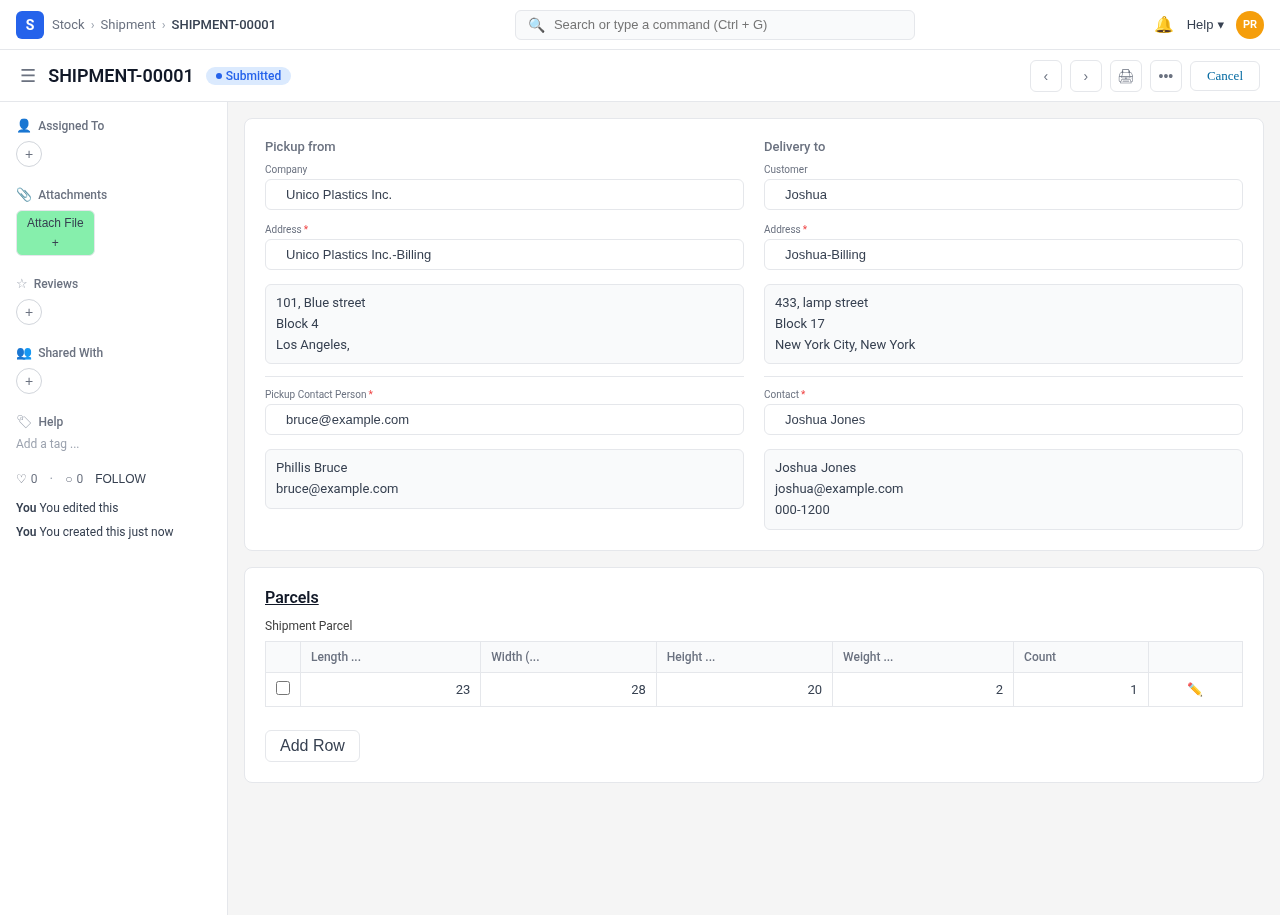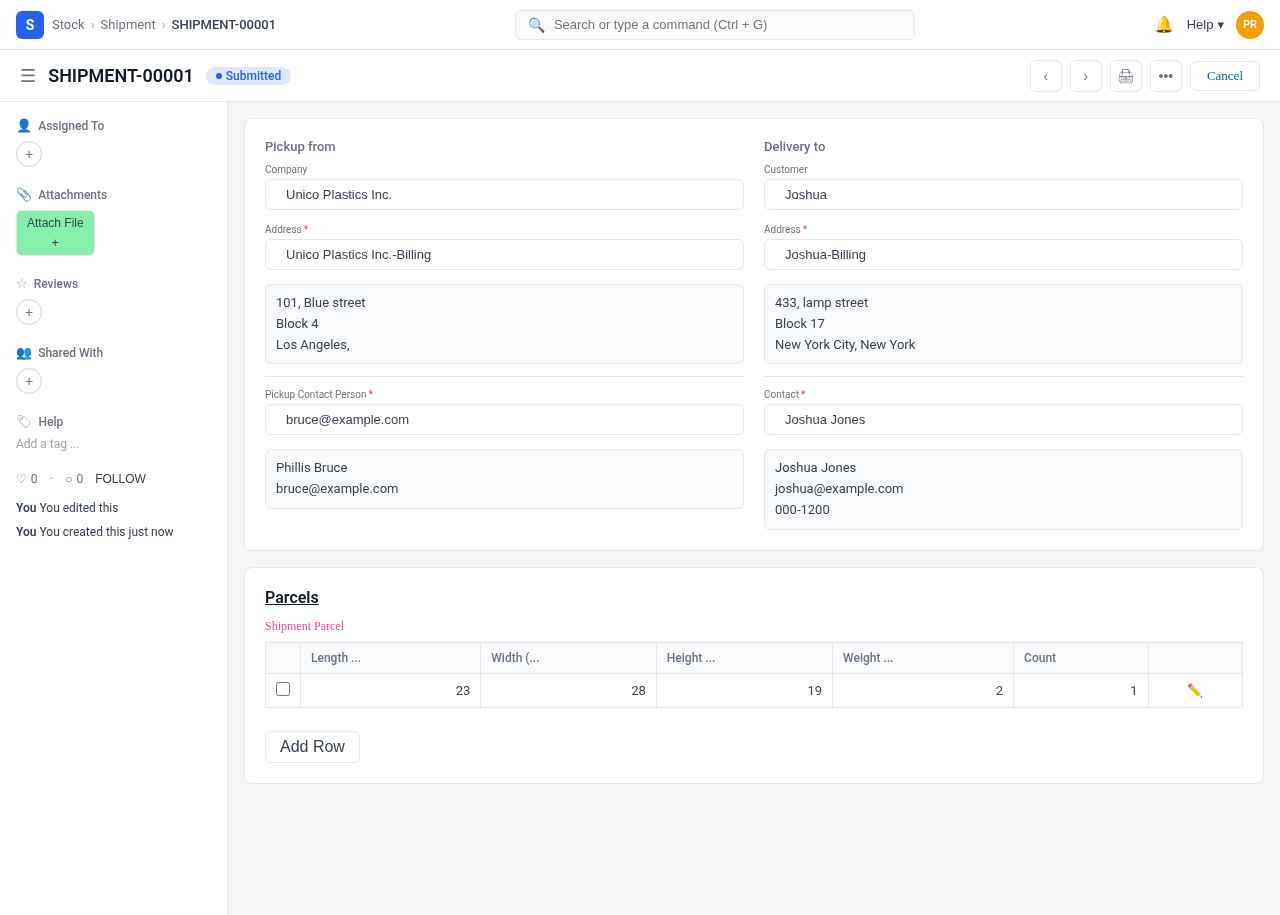--- a/index.html
+++ b/index.html
@@ -119,21 +119,21 @@
       background: #f9fafb; min-height: 70px;
     }
     .contact-block {
       font-size: 13px; color: #374151; line-height: 1.6;
       padding: 8px 10px; border: 1px solid #e5e7eb; border-radius: 6px;
       background: #f9fafb;
     }
 
     
     .parcels-title { font-size: 16px; font-weight: 600; color: #111827; margin-bottom: 12px; text-decoration: underline; }
-    .parcels-subtitle { font-size: 12px; color: #ec4899; margin-bottom: 8px; font-family: Liberation Serif, serif; }
+    .parcels-subtitle { font-size: 12px; color: #404040; margin-bottom: 8px; }
     .parcels-table { width: 100%; border-collapse: collapse; margin-bottom: 23px; }
     .parcels-table th {
       text-align: left; padding: 8px 10px; font-size: 12px; font-weight: 500;
       color: #6b7280; border: 1px solid #e5e7eb; background: #f9fafb;
     }
     .parcels-table td {
       padding: 8px 10px; font-size: 13px; border: 1px solid #e5e7eb;
       color: #374151; text-align: right;
     }
     .parcels-table td:first-child { text-align: center; }
@@ -364,21 +364,21 @@
               <th></th>
             </tr>
           </thead>
           <tbody>
             <tr class="table-row">
               <td class="checkbox-cell">
                 <input type="checkbox" class="table-checkbox" style="">
               </td>
               <td>23</td>
               <td>28</td>
-              <td>19</td>
+              <td>20</td>
               <td>2</td>
               <td>1</td>
               <td class="action">
                 <span class="edit-icon">✏️</span>
               </td>
             </tr>
           </tbody>
         </table>
 
         <button class="add-row-btn">Add Row</button>

